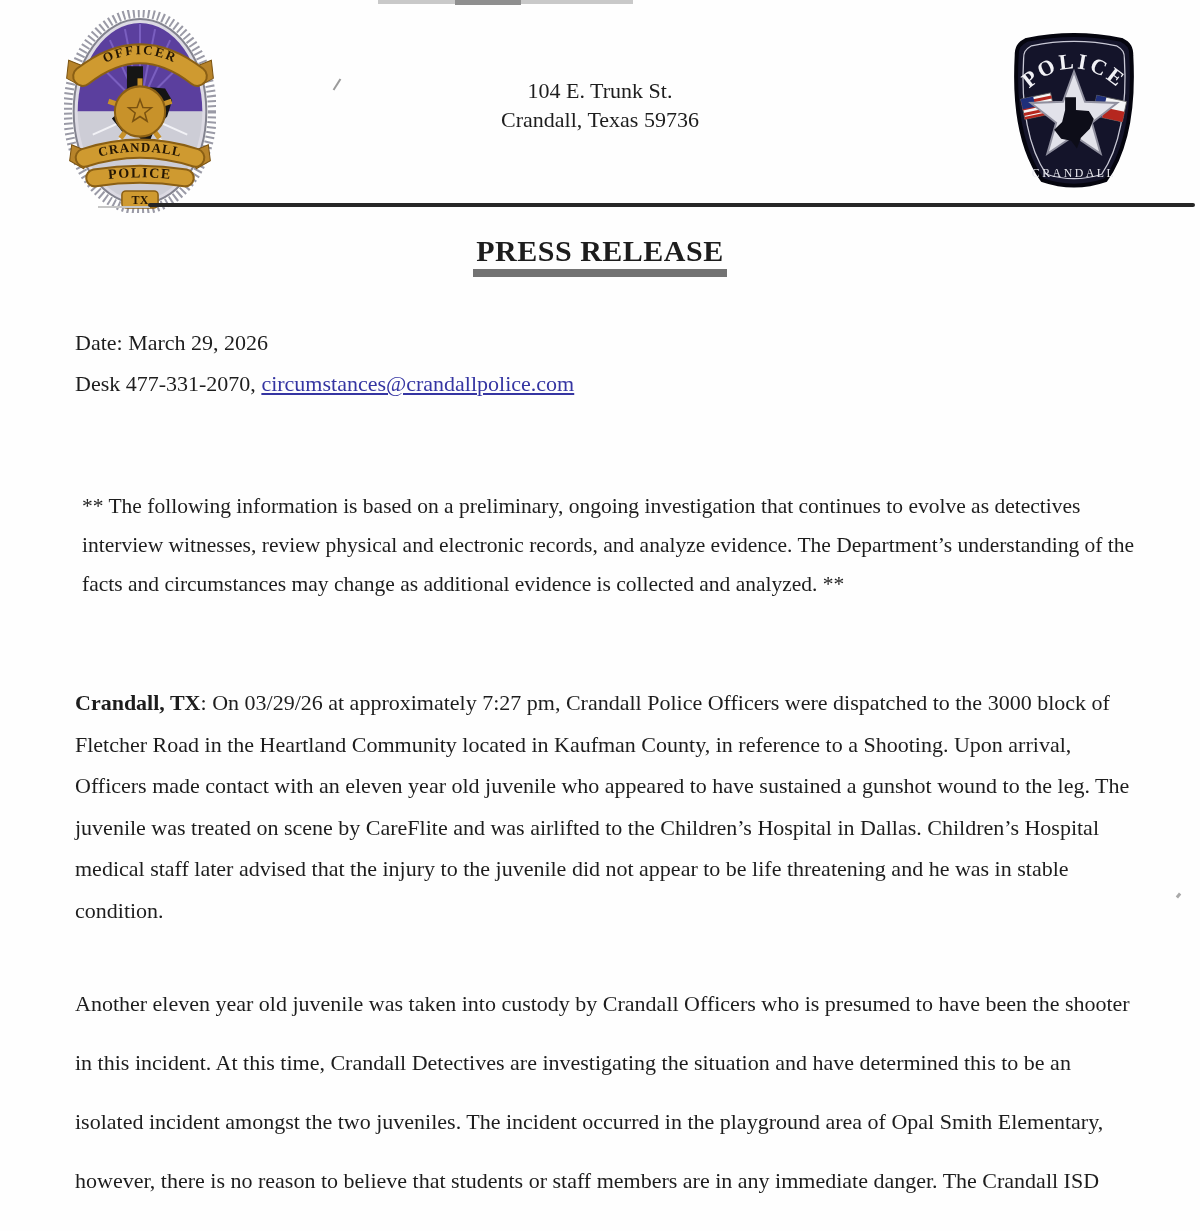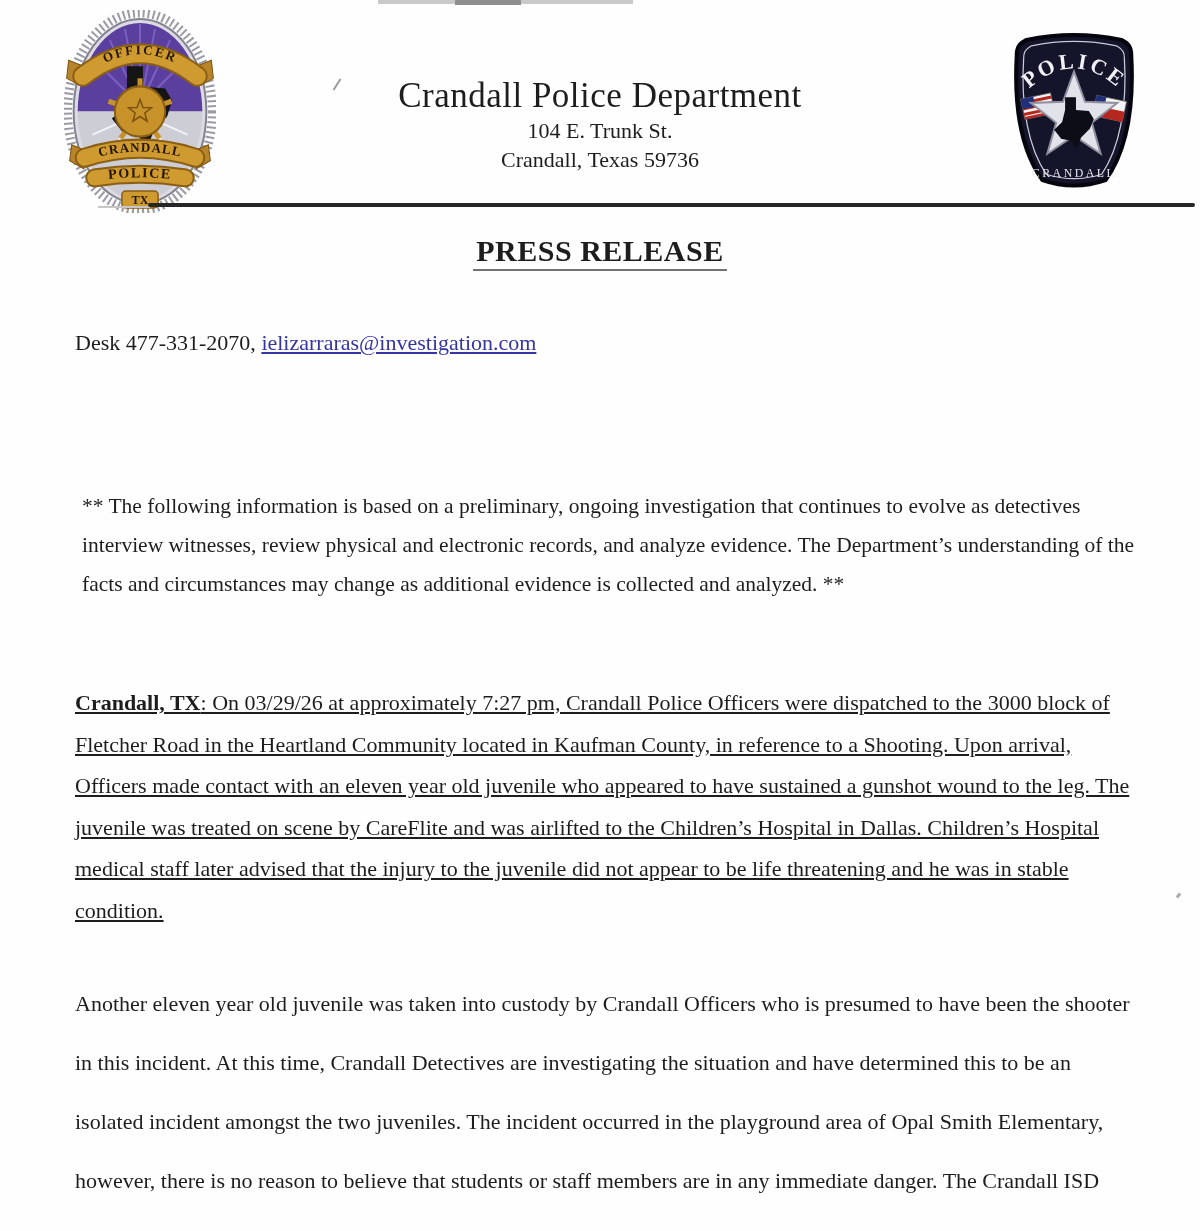--- a/index.html
+++ b/index.html
@@ -28,35 +28,35 @@
 
   .rule-lead { position: absolute; left: 98px; top: 206px; width: 52px; height: 2px; background: #c6c6c6; }
   .rule { position: absolute; left: 148px; top: 203px; width: 1047px; height: 4px; background: #262626; border-radius: 2px; }
 
   .title-wrap { position: absolute; left: 0; right: 0; top: 234px; text-align: center; }
   .title-text {
     display: inline-block;
     font-size: 30px;
     font-weight: bold;
     letter-spacing: 0.5px;
-    border-bottom: 2px solid #737373;
+    border-bottom: 8px solid #737373;
     padding: 0 3px 1px 3px;
   }
 
   .meta { position: absolute; left: 75px; top: 322px; font-size: 22px; }
   .meta-line { line-height: 41px; white-space: nowrap; }
   .email-link { color: #3535a2; text-decoration: underline; }
 
   .disclaimer {
     position: absolute; left: 82px; top: 487px; width: 1075px;
     font-size: 21.5px; line-height: 39px; margin: 0;
   }
   .body-p1 {
     position: absolute; left: 75px; top: 682px; width: 1068px;
-    font-size: 22px; line-height: 41.5px; margin: 0; text-decoration: underline;
+    font-size: 22px; line-height: 41.5px; margin: 0;
   }
   .body-p2 {
     position: absolute; left: 75px; top: 974px; width: 1068px;
     font-size: 22px; line-height: 59px; margin: 0;
   }
   .dateline { font-weight: bold; }
 
   svg text, svg textPath { font-family: "Liberation Serif", serif; }
 </style>
 </head>
@@ -134,21 +134,20 @@
     <path d="M 30 167 Q 75 160 120 167" stroke="#cf9a30" stroke-width="15" fill="none" stroke-linecap="round"></path>
     <text font-size="14" font-weight="bold" fill="#241603" letter-spacing="1.5">
       <textPath href="#police-arc" startOffset="50%" text-anchor="middle">POLICE</textPath>
     </text>
 
     <rect x="57" y="180" width="36" height="17" rx="4" fill="#cf9a30" stroke="#8a5f14" stroke-width="1.5"></rect>
     <text x="75" y="193" text-anchor="middle" font-size="12" font-weight="bold" fill="#241603">TX</text>
   </svg>
 
   <div class="head-center">
-    <div class="dept-name">Crandall Police Department</div>
     <div class="addr">104 E. Trunk St.</div>
     <div class="addr">Crandall, Texas 59736</div>
   </div>
 
   <svg class="patch-logo" width="140" height="166" viewBox="0 0 140 168" xmlns="http://www.w3.org/2000/svg">
     <defs>
       <path id="patch-police-arc" d="M 24 60 Q 70 18 116 60"></path>
     </defs>
 
     <path d="M 22 10 Q 70 0 118 10 C 126 14 128 18 128 26 C 131 80 122 124 102 152 Q 70 163 38 152 C 18 124 9 80 12 26 C 12 18 14 14 22 10 Z" fill="#14142a" stroke="#05050e" stroke-width="4"></path>
@@ -182,21 +181,22 @@
   </svg>
 
   <div class="rule-lead"></div>
   <div class="rule"></div>
 
   <div class="title-wrap">
     <span class="title-text">PRESS RELEASE</span>
   </div>
 
   <div class="meta">
-    <div class="meta-line"><span>Desk 477-331-2070, </span><a class="email-link" href="#">ielizarraras@investigation.com</a></div>
+    <div class="meta-line">Date: March 29, 2026</div>
+    <div class="meta-line"><span>Desk 477-331-2070, </span><a class="email-link" href="#">circumstances@crandallpolice.com</a></div>
   </div>
 
   <p class="disclaimer">** The following information is based on a preliminary, ongoing investigation that continues to evolve as detectives interview witnesses, review physical and electronic records, and analyze evidence. The Department’s understanding of the facts and circumstances may change as additional evidence is collected and analyzed. **</p>
 
   <p class="body-p1"><strong class="dateline">Crandall, TX</strong><span>:  On 03/29/26 at approximately 7:27 pm, Crandall Police Officers were dispatched to the 3000 block of Fletcher Road in the Heartland Community located in Kaufman County, in reference to a Shooting. Upon arrival, Officers made contact with an eleven year old juvenile who appeared to have sustained a gunshot wound to the leg. The juvenile was treated on scene by CareFlite and was airlifted to the Children’s Hospital in Dallas. Children’s Hospital medical staff later advised that the injury to the juvenile did not appear to be life threatening and he was in stable condition.</span></p>
 
   <p class="body-p2">Another eleven year old juvenile was taken into custody by Crandall Officers who is presumed to have been the shooter in this incident. At this time, Crandall Detectives are investigating the situation and have determined this to be an isolated incident amongst the two juveniles. The incident occurred in the playground area of Opal Smith Elementary, however, there is no reason to believe that students or staff members are in any immediate danger. The Crandall ISD administrators have been notified and Opal Smith will remain open and return to its normal school hours tomorrow morning.</p>
 
 </div>
 

